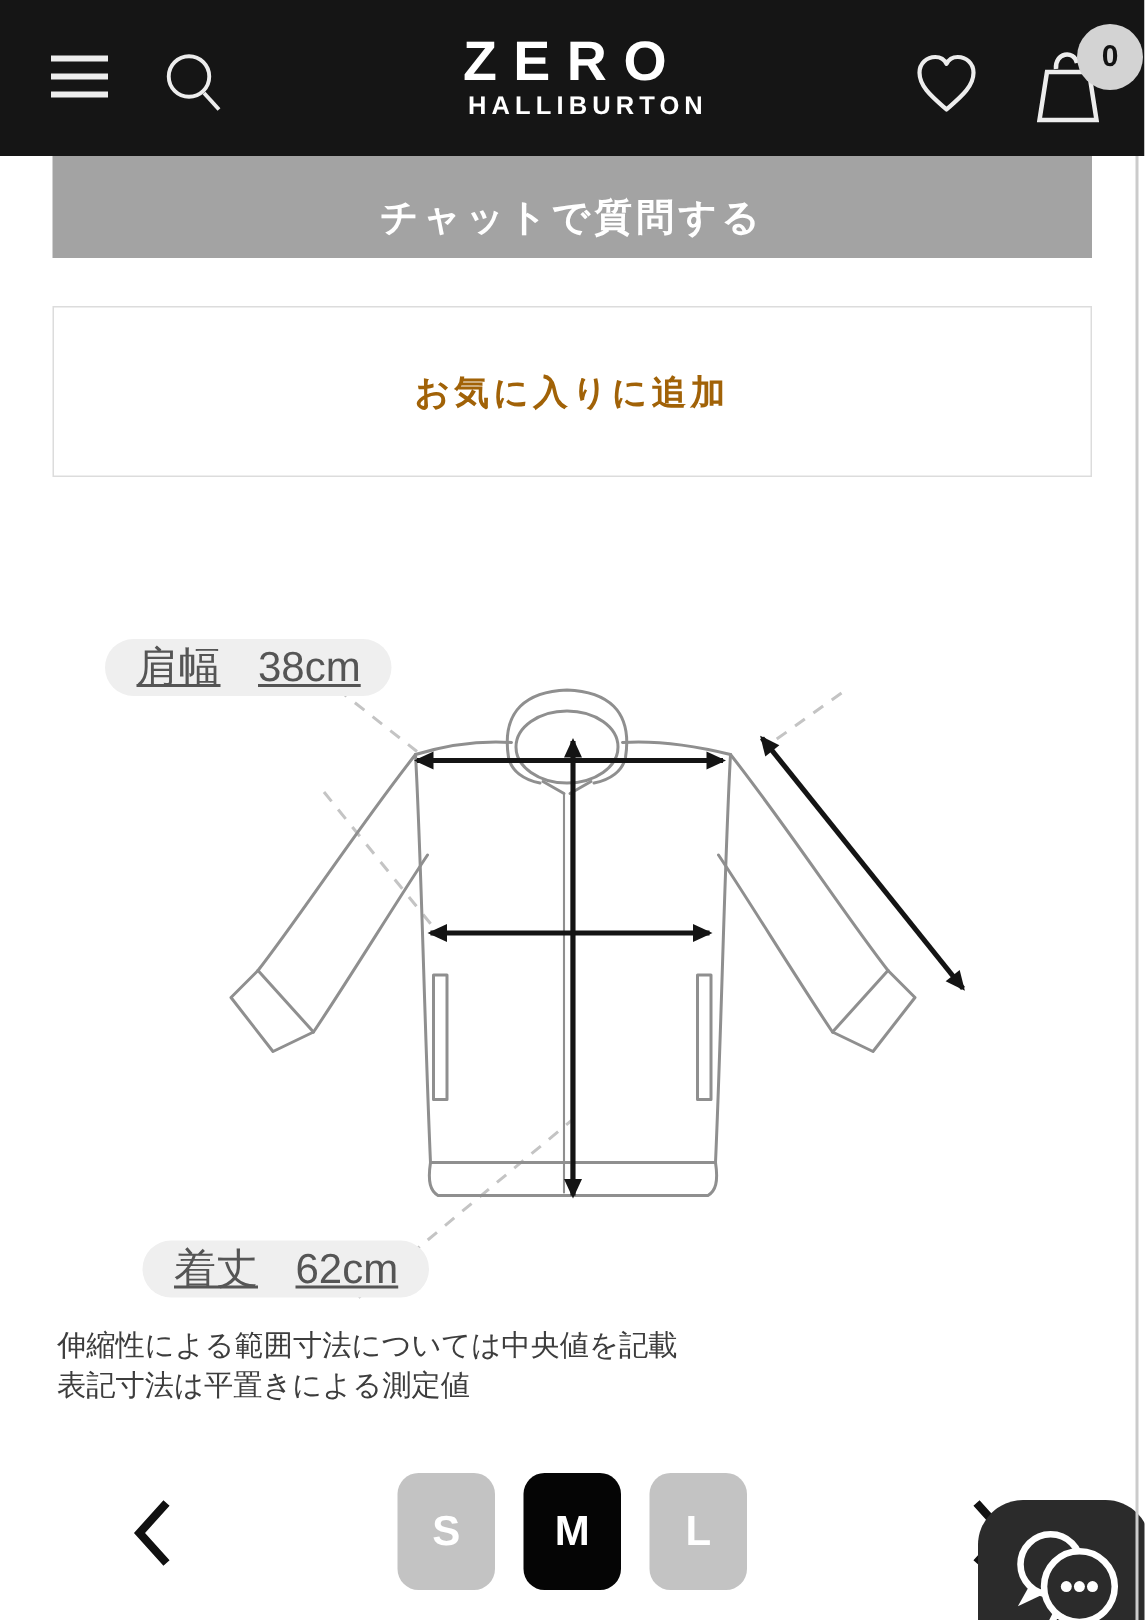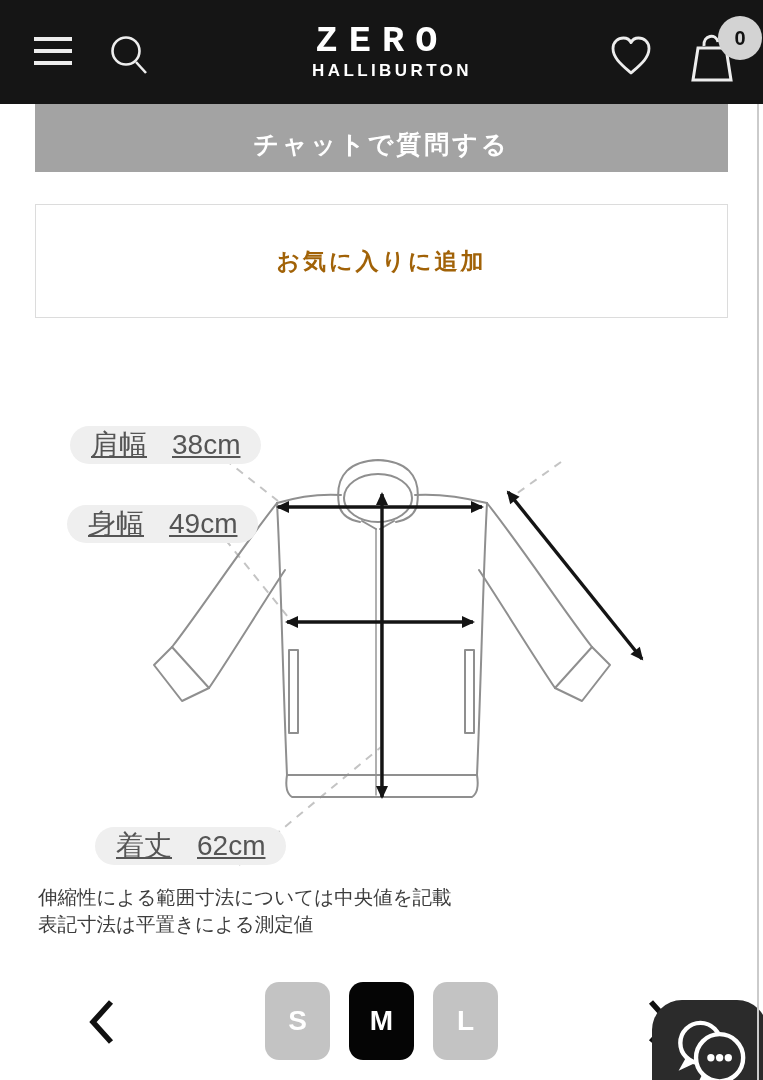--- a/index.html
+++ b/index.html
@@ -10,21 +10,21 @@
   }
   
   .header {
     position:absolute; top:0; left:0; width:763px; height:104px;
     background:#151515; z-index:10;
   }
   .hamburger { position:absolute; left:34px; top:37px; width:38px; height:30px; cursor:pointer; }
   .hamburger span { display:block; height:4px; background:#ededed; margin-bottom:8px; }
   .search-btn { position:absolute; left:106px; top:32px; width:46px; height:46px; cursor:pointer; }
   .logo { position:absolute; left:0; top:22px; width:763px; text-align:center; color:#fff; cursor:pointer; }
-  .logo-line1 { font-size:37px; font-weight:800; letter-spacing:11px; padding-left:1px; line-height:38px;font-family:Liberation Mono, monospace; }
+  .logo-line1 { font-size:37px; font-weight:800; letter-spacing:11px; padding-left:1px; line-height:38px; }
   .logo-line2 { font-size:17px; font-weight:700; letter-spacing:3.4px; padding-left:21px; line-height:18px; margin-top:2px; }
   .heart-btn { position:absolute; left:608px; top:34px; width:46px; height:44px; cursor:pointer; }
   .bag-btn { position:absolute; left:686px; top:22px; width:72px; height:62px; cursor:pointer; }
   .bag-badge {
     position:absolute; right:-4px; top:-6px; width:44px; height:44px; border-radius:50%;
     background:#d3d3d3; color:#121212; font-size:20px; font-weight:700;
     display:flex; align-items:center; justify-content:center;
   }
   
   .chat-question-btn {
@@ -161,24 +161,20 @@
       <line x1="278" y1="112" x2="482" y2="112" marker-start="url(#ah)" marker-end="url(#ah)"></line>
       <line x1="287" y1="227" x2="473" y2="227" marker-start="url(#ah)" marker-end="url(#ah)"></line>
       <line x1="382" y1="99" x2="382" y2="402" marker-start="url(#ah)" marker-end="url(#ah)"></line>
       <line x1="508" y1="97" x2="642" y2="264" marker-start="url(#ah)" marker-end="url(#ah)"></line>
     </g>
   </svg>
 
   <div class="pill pill-shoulder">
     <span>肩幅</span>
     <span class="val">38cm</span>
-  </div>
-  <div class="pill pill-chest">
-    <span>身幅</span>
-    <span class="val">49cm</span>
   </div>
   <div class="pill pill-length">
     <span>着丈</span>
     <span class="val">62cm</span>
   </div>
 </div>
 
 <div class="notes">
   <div>伸縮性による範囲寸法については中央値を記載</div>
   <div>表記寸法は平置きによる測定値</div>

